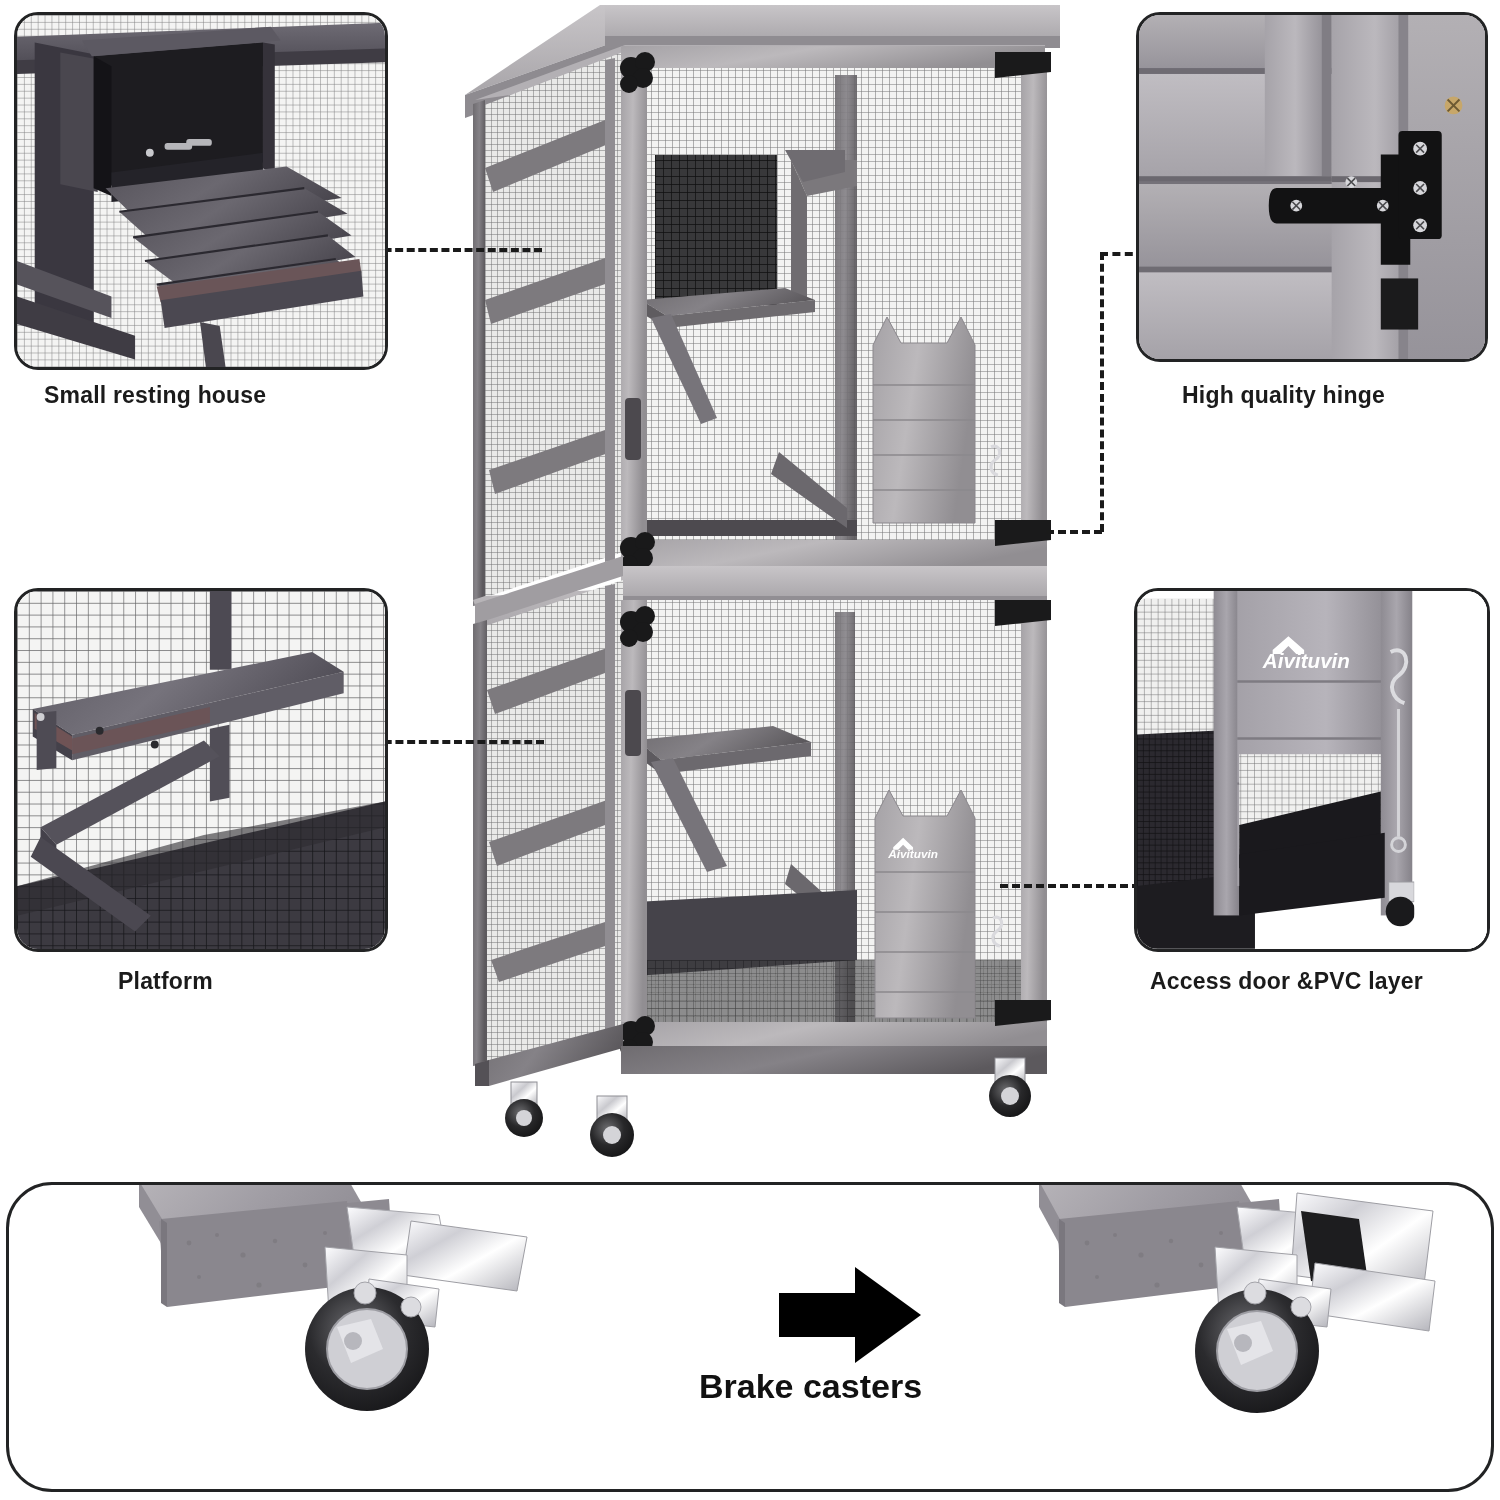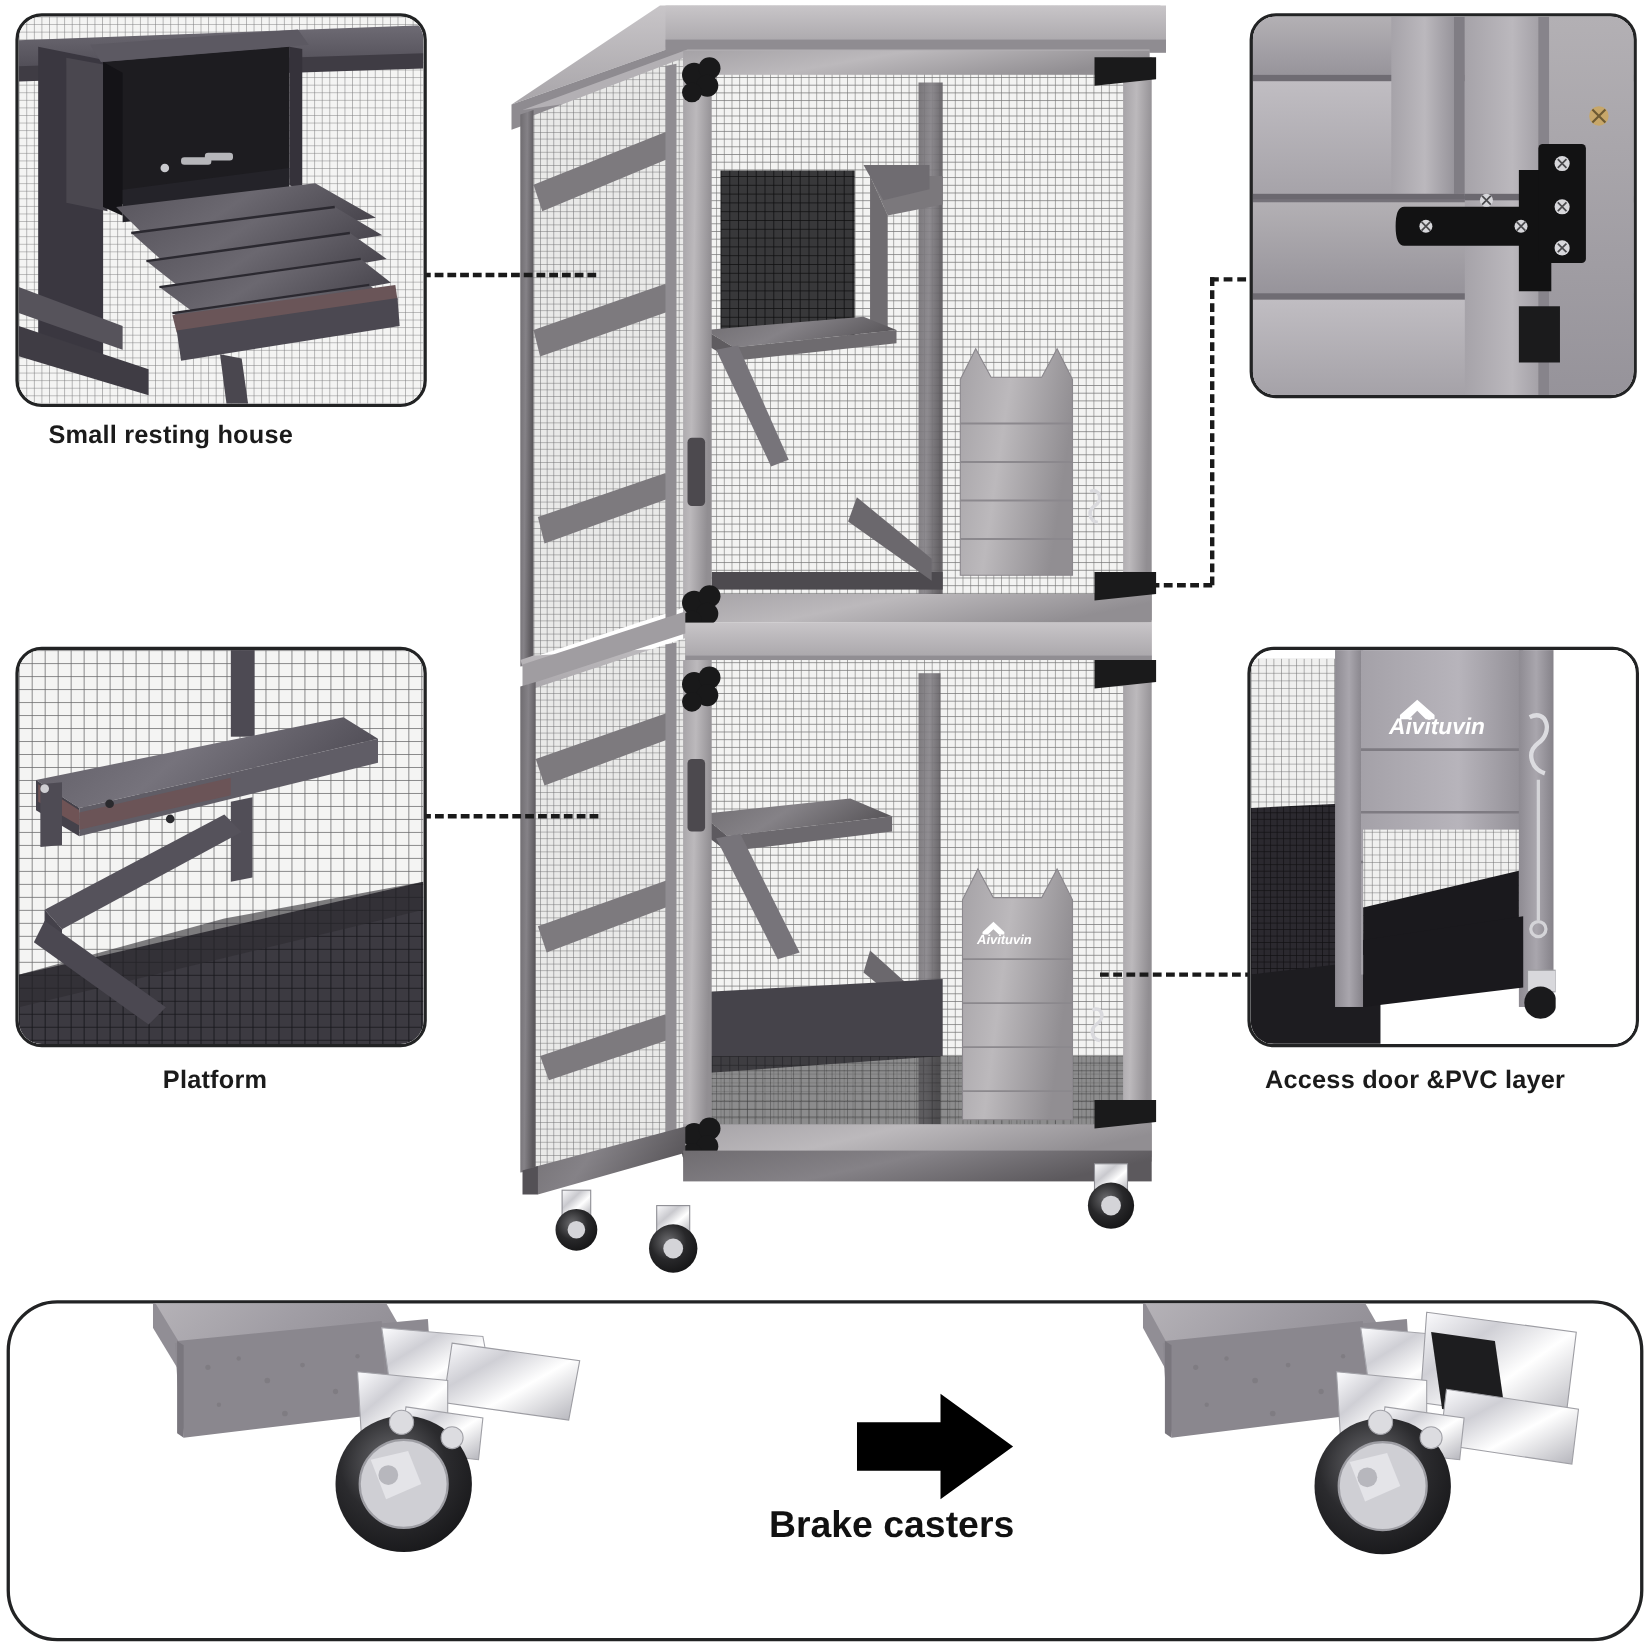--- a/index.html
+++ b/index.html
@@ -354,20 +354,21 @@
       </g>
 
       <circle cx="320" cy="92" r="9" fill="#c7a76a"></circle>
       <g stroke="#6d5a33" stroke-width="2">
           <path d="M314 86l12 12M326 86l-12 12"></path>
         </g>
 
       <rect x="246" y="268" width="38" height="52" fill="#1b1b1c"></rect>
     </svg>
   </div>
+  <div class="callout-label" style="left:1182px;top:382px;">High quality hinge</div>
 
   <div class="callout" style="left:14px;top:588px;width:374px;height:364px;">
     <svg class="photo" viewBox="0 0 374 364" preserveAspectRatio="none">
       <defs>
         <pattern id="m3" width="12" height="12" patternUnits="userSpaceOnUse">
           <rect width="12" height="12" fill="#f4f4f3"></rect>
           <path d="M0 0H12M0 0V12" stroke="#4d4d50" stroke-width="1.4" opacity=".85"></path>
         </pattern>
         <pattern id="m4" width="12" height="12" patternUnits="userSpaceOnUse">
           <rect width="12" height="12" fill="#3c3a41"></rect>
@@ -399,21 +400,21 @@
       <polygon points="0,300 374,214 374,364 0,364" fill="url(#m4)"></polygon>
       <polygon points="0,300 190,248 374,214 374,240 0,330" fill="#2d2b31" opacity=".6"></polygon>
 
       <polygon points="24,250 136,330 120,346 14,270" fill="#4b4851"></polygon>
 
       <circle cx="84" cy="142" r="4" fill="#2a2a2e"></circle>
       <circle cx="140" cy="156" r="4" fill="#2a2a2e"></circle>
       <circle cx="24" cy="128" r="4" fill="#cfcfd3"></circle>
     </svg>
   </div>
-  <div class="callout-label" style="left:118px;top:968px;margin-left:30px;">Platform</div>
+  <div class="callout-label" style="left:118px;top:968px;">Platform</div>
 
   <div class="callout" style="left:1134px;top:588px;width:356px;height:364px;">
     <svg class="photo" viewBox="0 0 356 364" preserveAspectRatio="none">
       <defs>
         <pattern id="m5" width="7" height="7" patternUnits="userSpaceOnUse">
           <rect width="7" height="7" fill="#f0f0ef"></rect>
           <path d="M0 0H7M0 0V7" stroke="#4f4f52" stroke-width="1" opacity=".8"></path>
         </pattern>
         <pattern id="m6" width="6" height="6" patternUnits="userSpaceOnUse">
           <rect width="6" height="6" fill="#2b292f"></rect>

